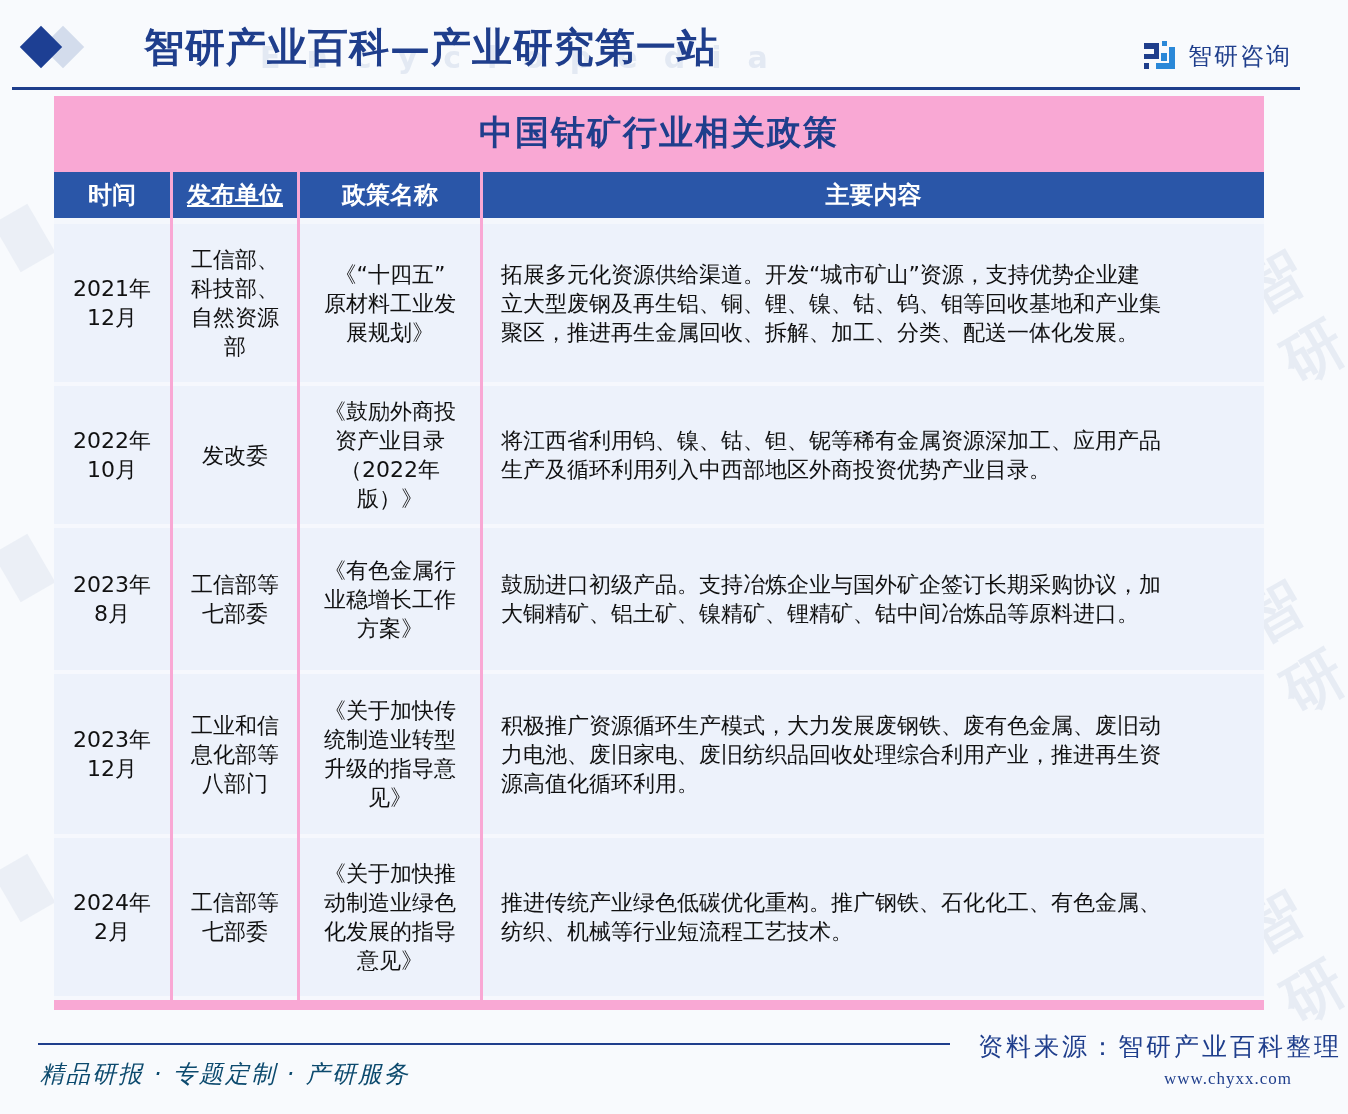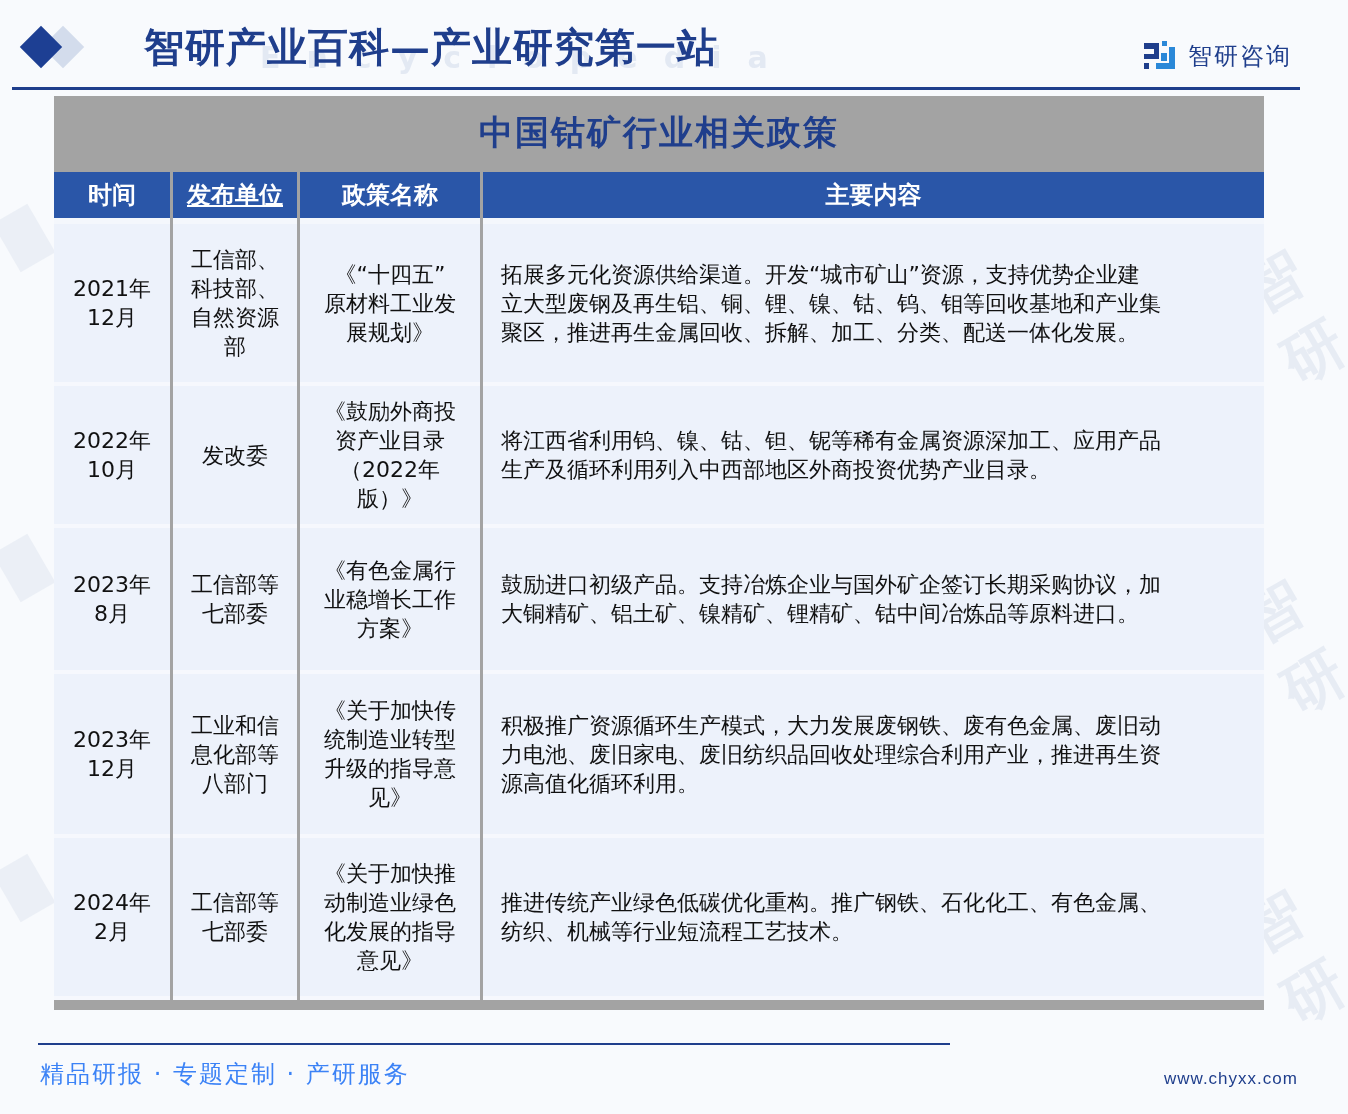--- a/index.html
+++ b/index.html
@@ -31,21 +31,21 @@
   .brand-logo .b3 { position: absolute; left: 0; top: 13px; width: 14px; height: 5px; background: #1f3e8c; }
   .brand-logo .b4 { position: absolute; left: 0; top: 22px; width: 5px; height: 6px; background: #1f3e8c; }
   .brand-logo .b5 { position: absolute; left: 18px; top: 0px; width: 5px; height: 5px; background: #2a88d8; }
   .brand-logo .b6 { position: absolute; left: 25px; top: 6px; width: 6px; height: 22px; background: #2a88d8; }
   .brand-logo .b7 { position: absolute; left: 12px; top: 22px; width: 19px; height: 6px; background: #2a88d8; }
   .brand-logo .b8 { position: absolute; left: 17px; top: 12px; width: 6px; height: 8px; background: #2a88d8; }
   .brand-name { font-size: 24px; color: #1f3e8c; letter-spacing: 2px; }
   .header-rule { position: absolute; left: 12px; top: 87px; width: 1288px; height: 3px; background: #1f3e8c; }
 
   
-  .table-panel { position: absolute; left: 54px; top: 96px; width: 1210px; height: 914px; background: #a3a3a3; }
+  .table-panel { position: absolute; left: 54px; top: 96px; width: 1210px; height: 914px; background: #f9a8d4; }
   .table-title {
     position: absolute; left: 0; top: 14px; width: 1210px; text-align: center;
     font-family: "DejaVu Serif", "Liberation Serif", serif;
     font-size: 34px; font-weight: bold; color: #1f3e8c; letter-spacing: 2px;
   }
   table.policy {
     position: absolute; left: 0; top: 76px; width: 1210px;
     border-collapse: separate; border-spacing: 3px 0; margin-left: -3px; width: 1216px;
   }
   table.policy th {
@@ -59,27 +59,27 @@
   table.policy td.c { text-align: center; padding: 0 8px; }
   table.policy td.content { text-align: left; padding: 0 18px 0 18px; line-height: 29px; }
   .col-time { width: 116px; }
   .col-unit { width: 124px; text-decoration: underline; }
   .col-name { width: 180px; }
   .col-content { width: auto; }
 
   
   .footer-rule { position: absolute; left: 38px; top: 1043px; width: 912px; height: 2px; background: #1f3e8c; }
   .footer-left {
-    position: absolute; left: 40px; top: 1058px; font-size: 24px; color: #3b82f6; letter-spacing: 2px;
+    position: absolute; left: 40px; top: 1058px; font-size: 24px; color: #0c4a6e; letter-spacing: 2px; font-style: italic;
   }
   .footer-source {
     position: absolute; left: 978px; top: 1030px; font-size: 25px; color: #1f3e8c; letter-spacing: 3px;
   }
   .footer-url {
-    position: absolute; left: 1164px; top: 1069px; font-family: Liberation Sans, sans-serif;
+    position: absolute; left: 1164px; top: 1069px; font-family: Liberation Serif, serif;
     font-size: 17px; color: #1f3e8c; letter-spacing: 1px;
   }
 
   
   .wm { position: absolute; color: #e7ecf4; font-size: 60px; font-weight: bold; transform: rotate(-30deg); z-index: 0; pointer-events: none; }
   .wm-block { position: absolute; background: #e7ecf4; opacity: 0.8; transform: rotate(-30deg); pointer-events: none; }
 </style>
 </head>
 <body>
 
@@ -228,14 +228,15 @@
               <div>推进传统产业绿色低碳优化重构。推广钢铁、石化化工、有色金属、</div>
               <div>纺织、机械等行业短流程工艺技术。</div>
             </td>
           </tr>
         </tbody>
     </table>
   </div>
 
   <div class="footer-rule"></div>
   <div class="footer-left">精品研报 · 专题定制 · 产研服务</div>
+  <div class="footer-source">资料来源：智研产业百科整理</div>
   <div class="footer-url">www.chyxx.com</div>
 </div>
 
 </body></html>

